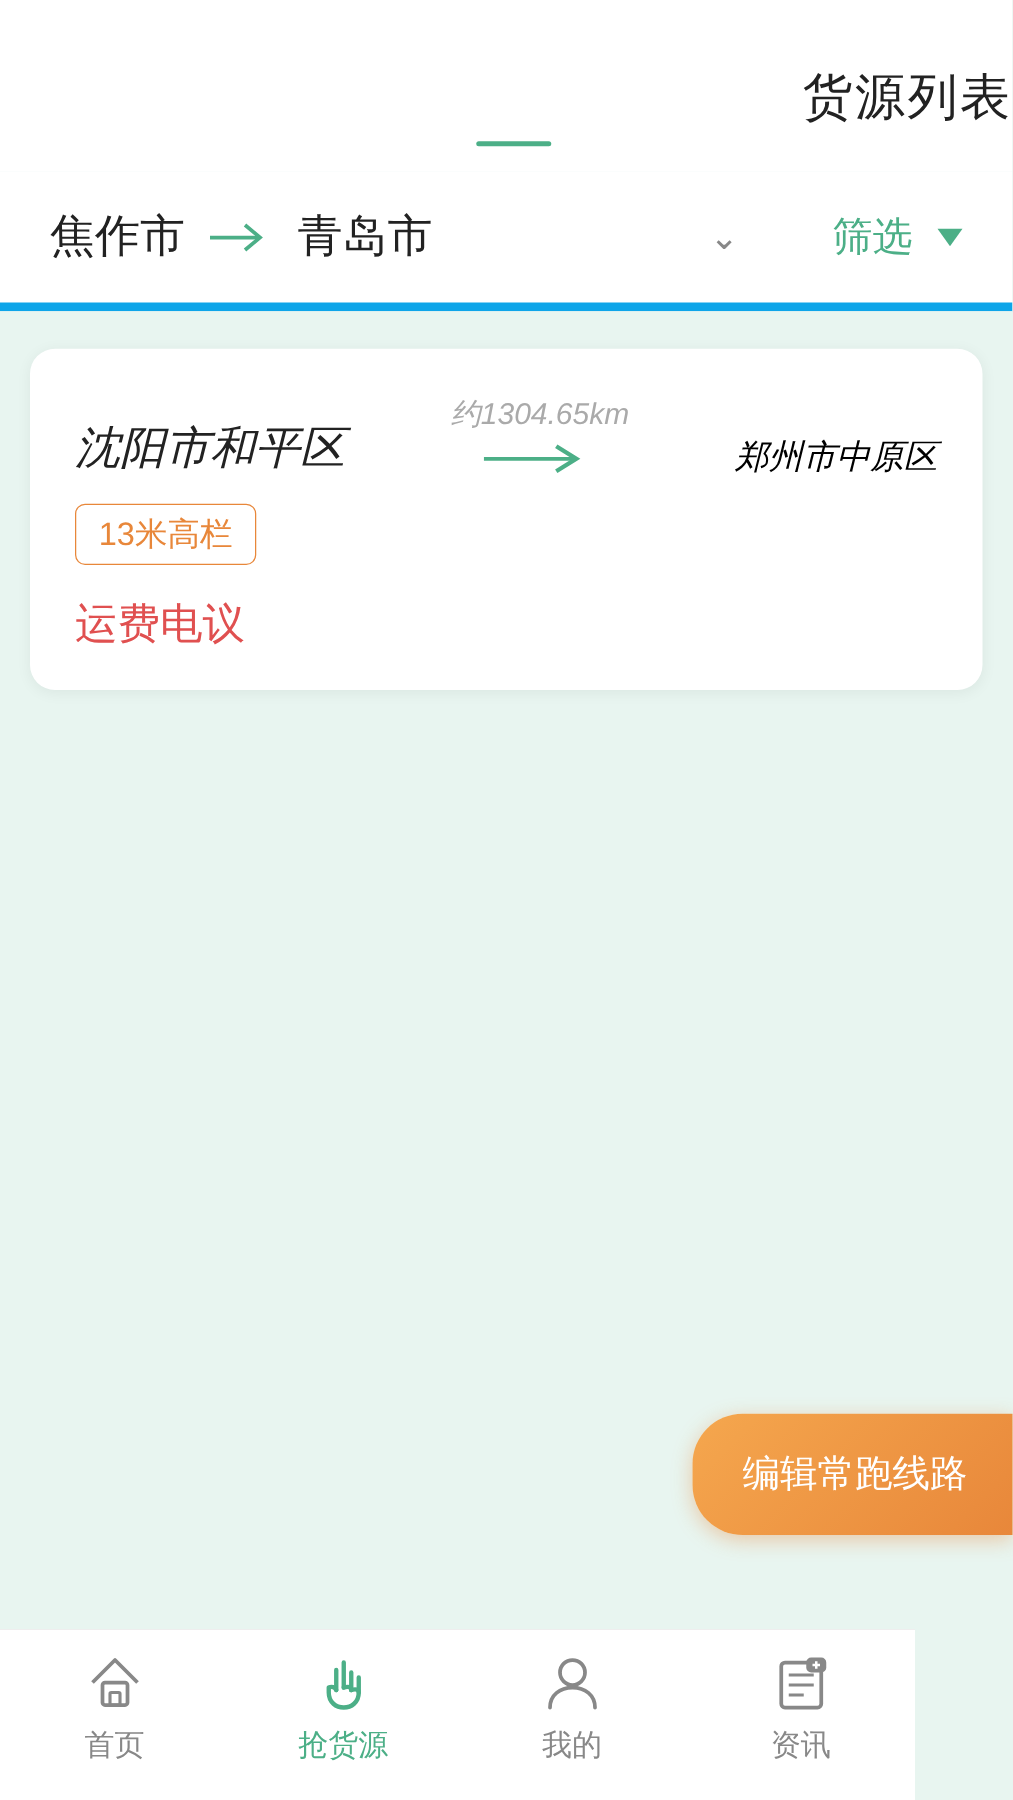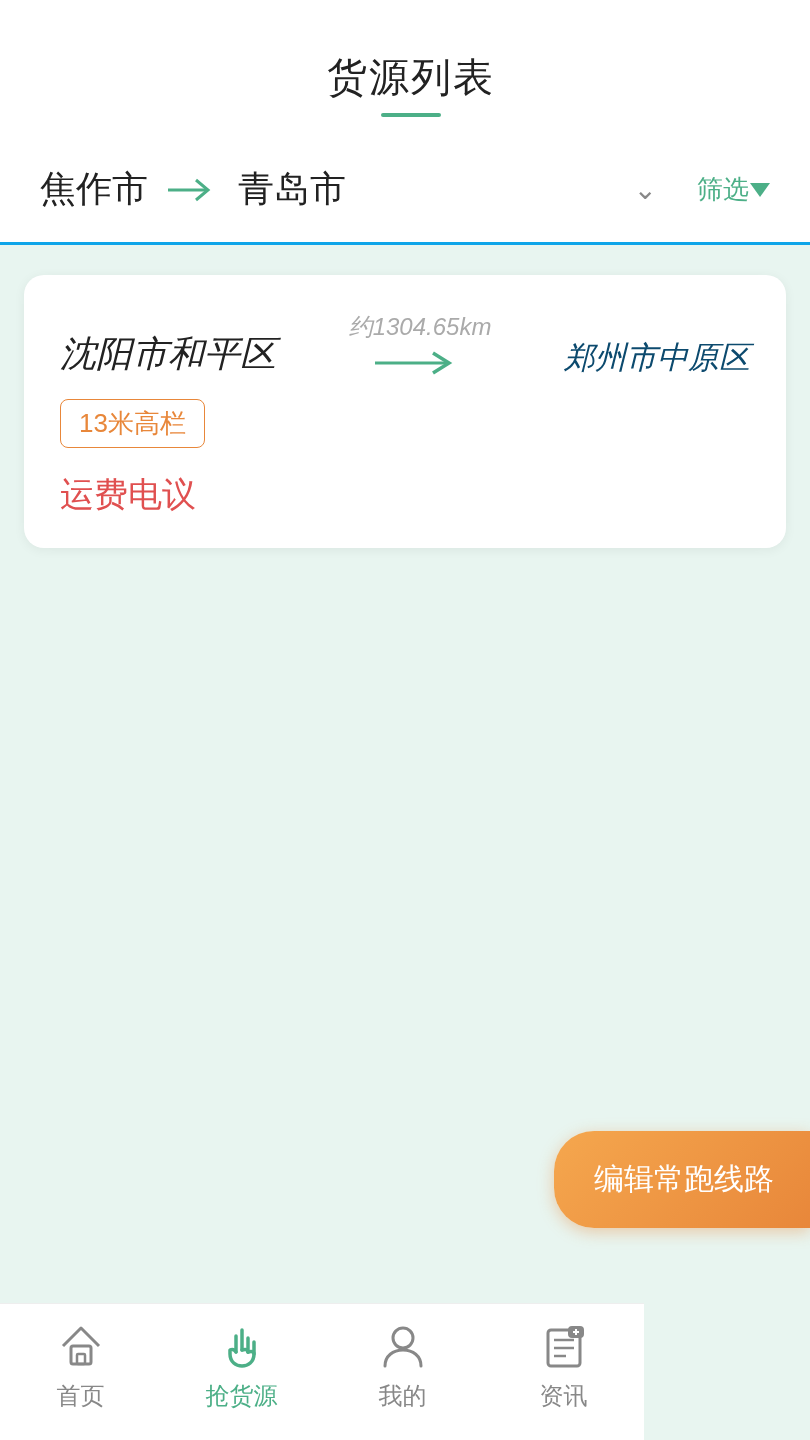--- a/index.html
+++ b/index.html
@@ -10,21 +10,21 @@
       min-height: 1440px;
       background: #e8f5f0;
       font-family: -apple-system, "PingFang SC", "Helvetica Neue", sans-serif;
       display: flex;
       flex-direction: column;
     }
 
     
     .header {
       background: #fff;
-      text-align: center;
+      text-align: right;
       padding: 50px 0 20px 12px;
     }
 
     .header-title {
       font-size: 40px;
       font-weight: 500;
       color: #222;
       letter-spacing: 2px;
     }
 
@@ -36,21 +36,21 @@
       margin: 8px auto 0;
     }
 
     
     .filter-bar {
       background: #fff;
       display: flex;
       align-items: center;
       padding: 28px 40px;
       gap: 0;
-      border-bottom: 3px solid #0ea5e9;
+      border-bottom: 7px solid #0ea5e9;
     }
 
     .filter-city-from {
       font-size: 36px;
       color: #222;
       font-weight: 400;
     }
 
     .filter-arrow {
       margin: 0 20px;
@@ -73,25 +73,26 @@
     }
 
     .filter-chevron {
       color: #888;
       font-size: 28px;
       margin-right: 40px;
     }
 
     .filter-screen {
       color: #4CAF87;
-      font-size: 26px;
-      display: flex;
-      align-items: center;
-      gap: 1px;
+      font-size: 32px;
+      display: flex;
+      align-items: center;
+      gap: 20px;
       cursor: pointer;
+      margin-left: 35px;
     }
 
     .filter-screen-triangle {
       width: 0;
       height: 0;
       border-left: 10px solid transparent;
       border-right: 10px solid transparent;
       border-top: 14px solid #4CAF87;
       display: inline-block;
     }
@@ -142,22 +143,22 @@
       display: flex;
       align-items: center;
     }
 
     .card-distance-arrow svg {
       width: 90px;
       height: 32px;
     }
 
     .card-city-to {
-      font-size: 31px;
-      color: #0c4a6e;
+      font-size: 27px;
+      color: #000000;
       font-weight: 500;
     }
 
     
     .card-tag {
       display: inline-block;
       border: 1.5px solid #e8873a;
       color: #e8873a;
       border-radius: 8px;
       padding: 6px 18px;
@@ -214,21 +215,21 @@
       cursor: pointer;
       box-shadow: 0 4px 16px rgba(232,135,58,0.4);
       white-space: nowrap;
     }
 
     
     .bottom-nav {
       position: fixed;
       bottom: 0;
       left: 0;
-      width: 644px;
+      width: 732px;
       background: #fff;
       display: flex;
       justify-content: space-around;
       align-items: center;
       padding: 16px 0 28px 0;
       border-top: 1px solid #eee;
     }
 
     .nav-item {
       display: flex;

